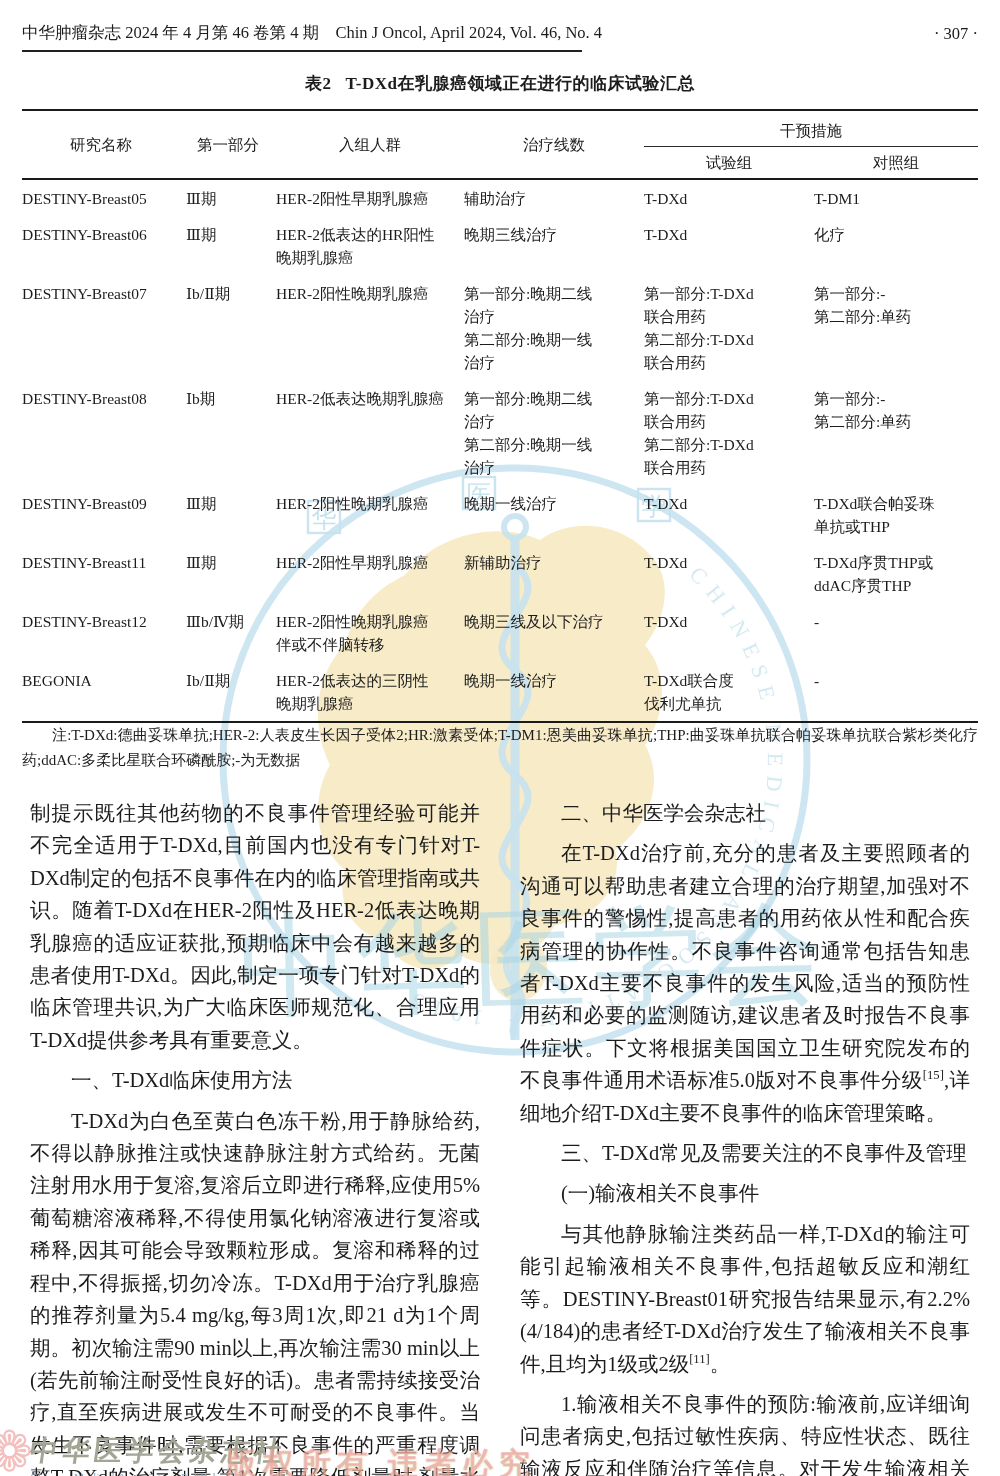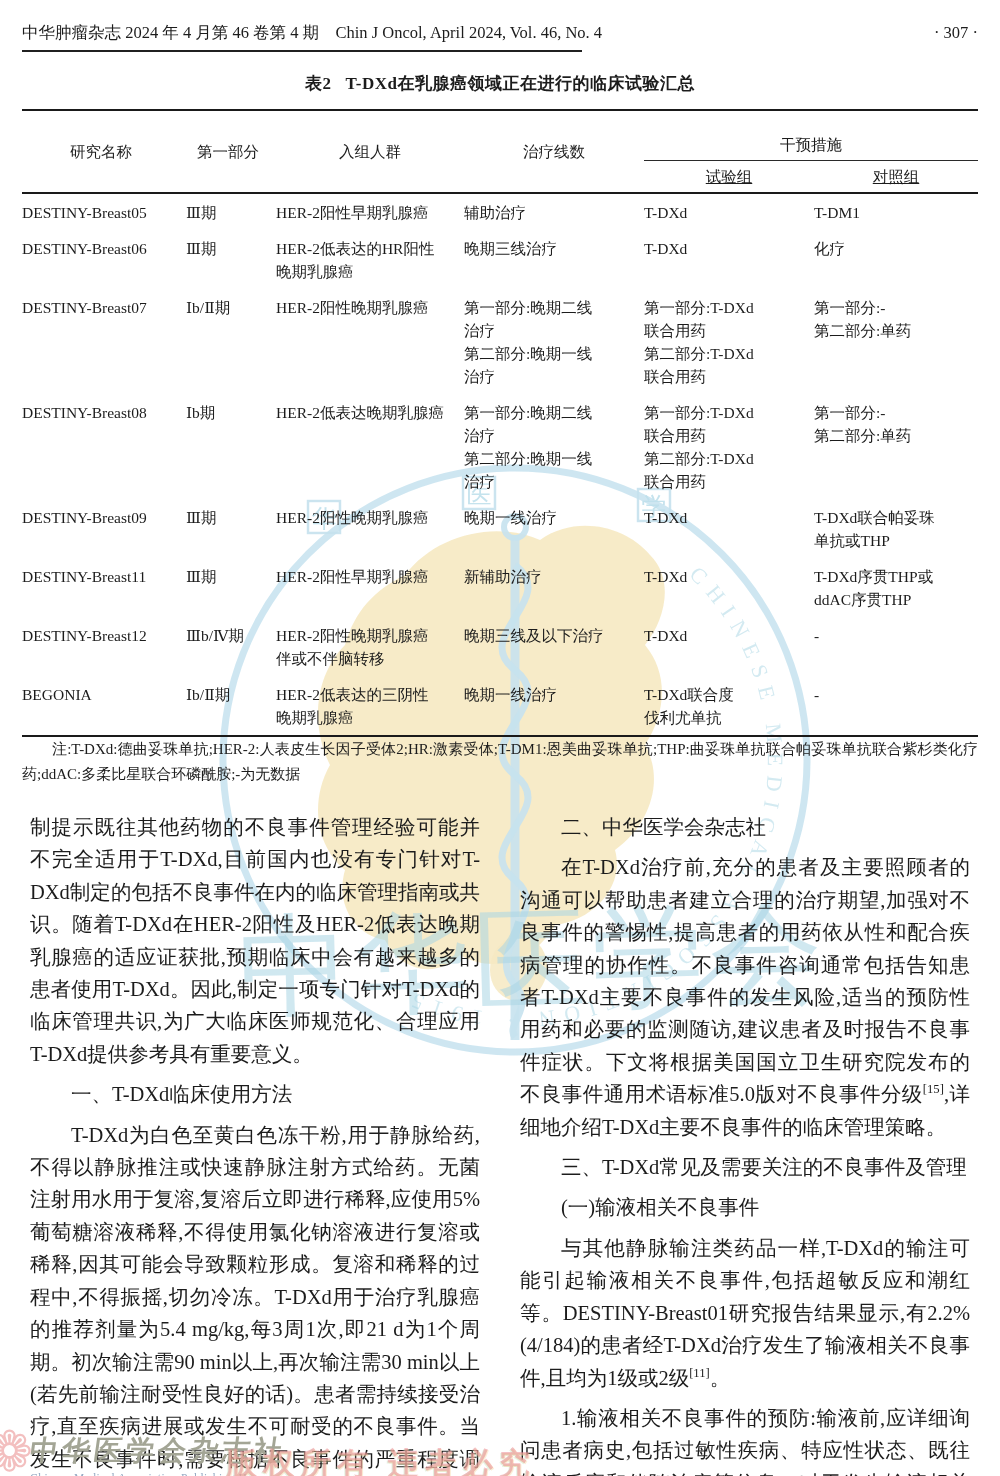--- a/index.html
+++ b/index.html
@@ -40,44 +40,44 @@
     text-shadow:1px 1px 0 rgba(244,205,140,0.35), -1px 1px 0 rgba(168,214,160,0.3);
     white-space:nowrap;
   }
   .wm-seal{
     left:-14px;top:1424px;font-size:56px;
     color:rgba(228,112,112,0.45);line-height:1;
   }
   
   .header{
     position:absolute;left:22px;top:22px;width:956px;
-    display:flex;justify-content:space-between;align-items:center;
+    display:flex;justify-content:space-between;align-items:flex-end;
     font-size:16.5px;
   }
   .header-rule{
     position:absolute;left:22px;top:50px;width:560px;height:2px;
     background:#202020;
   }
   
   .flow{position:absolute;left:22px;top:72px;width:956px;}
   .tbl-caption{
     text-align:center;font-weight:700;font-size:17px;
     margin:0 0 14px 0;letter-spacing:0.5px;
   }
   .tbl-caption .pfx{margin-right:14px;}
   table.trials{
     width:100%;border-collapse:collapse;table-layout:fixed;
     border-top:2.5px solid #1a1a1a;border-bottom:2.5px solid #1a1a1a;
     font-size:15.5px;line-height:23px;
   }
   table.trials th{font-weight:400;text-align:center;padding:4px 2px;}
   table.trials thead th{vertical-align:middle;}
-  table.trials thead tr.sub th{border-bottom:2px solid #1a1a1a;text-decoration:underline;}
+  table.trials thead tr.sub th{border-bottom:2px solid #1a1a1a;}
   table.trials thead th[rowspan]{border-bottom:2px solid #1a1a1a;margin-top:44px;}
-  table.trials th.span2{border-bottom:1.5px solid #2a2a2a;padding-top:22px;font-family:Liberation Serif, serif;}
+  table.trials th.span2{border-bottom:1.5px solid #2a2a2a;padding-top:8px;font-family:Liberation Serif, serif;}
   table.trials td{
     vertical-align:top;text-align:left;padding:7px 4px 6px 0;
     white-space:pre-line;
   }
   col.c-name{width:158px;} col.c-phase{width:96px;} col.c-pop{width:188px;}
   col.c-line{width:180px;} col.c-exp{width:170px;} col.c-ctl{width:164px;}
   table.trials td.phase{padding-left:6px;}
   .tbl-note{
     font-size:15px;line-height:25px;
     text-align:justify;text-indent:2em;

